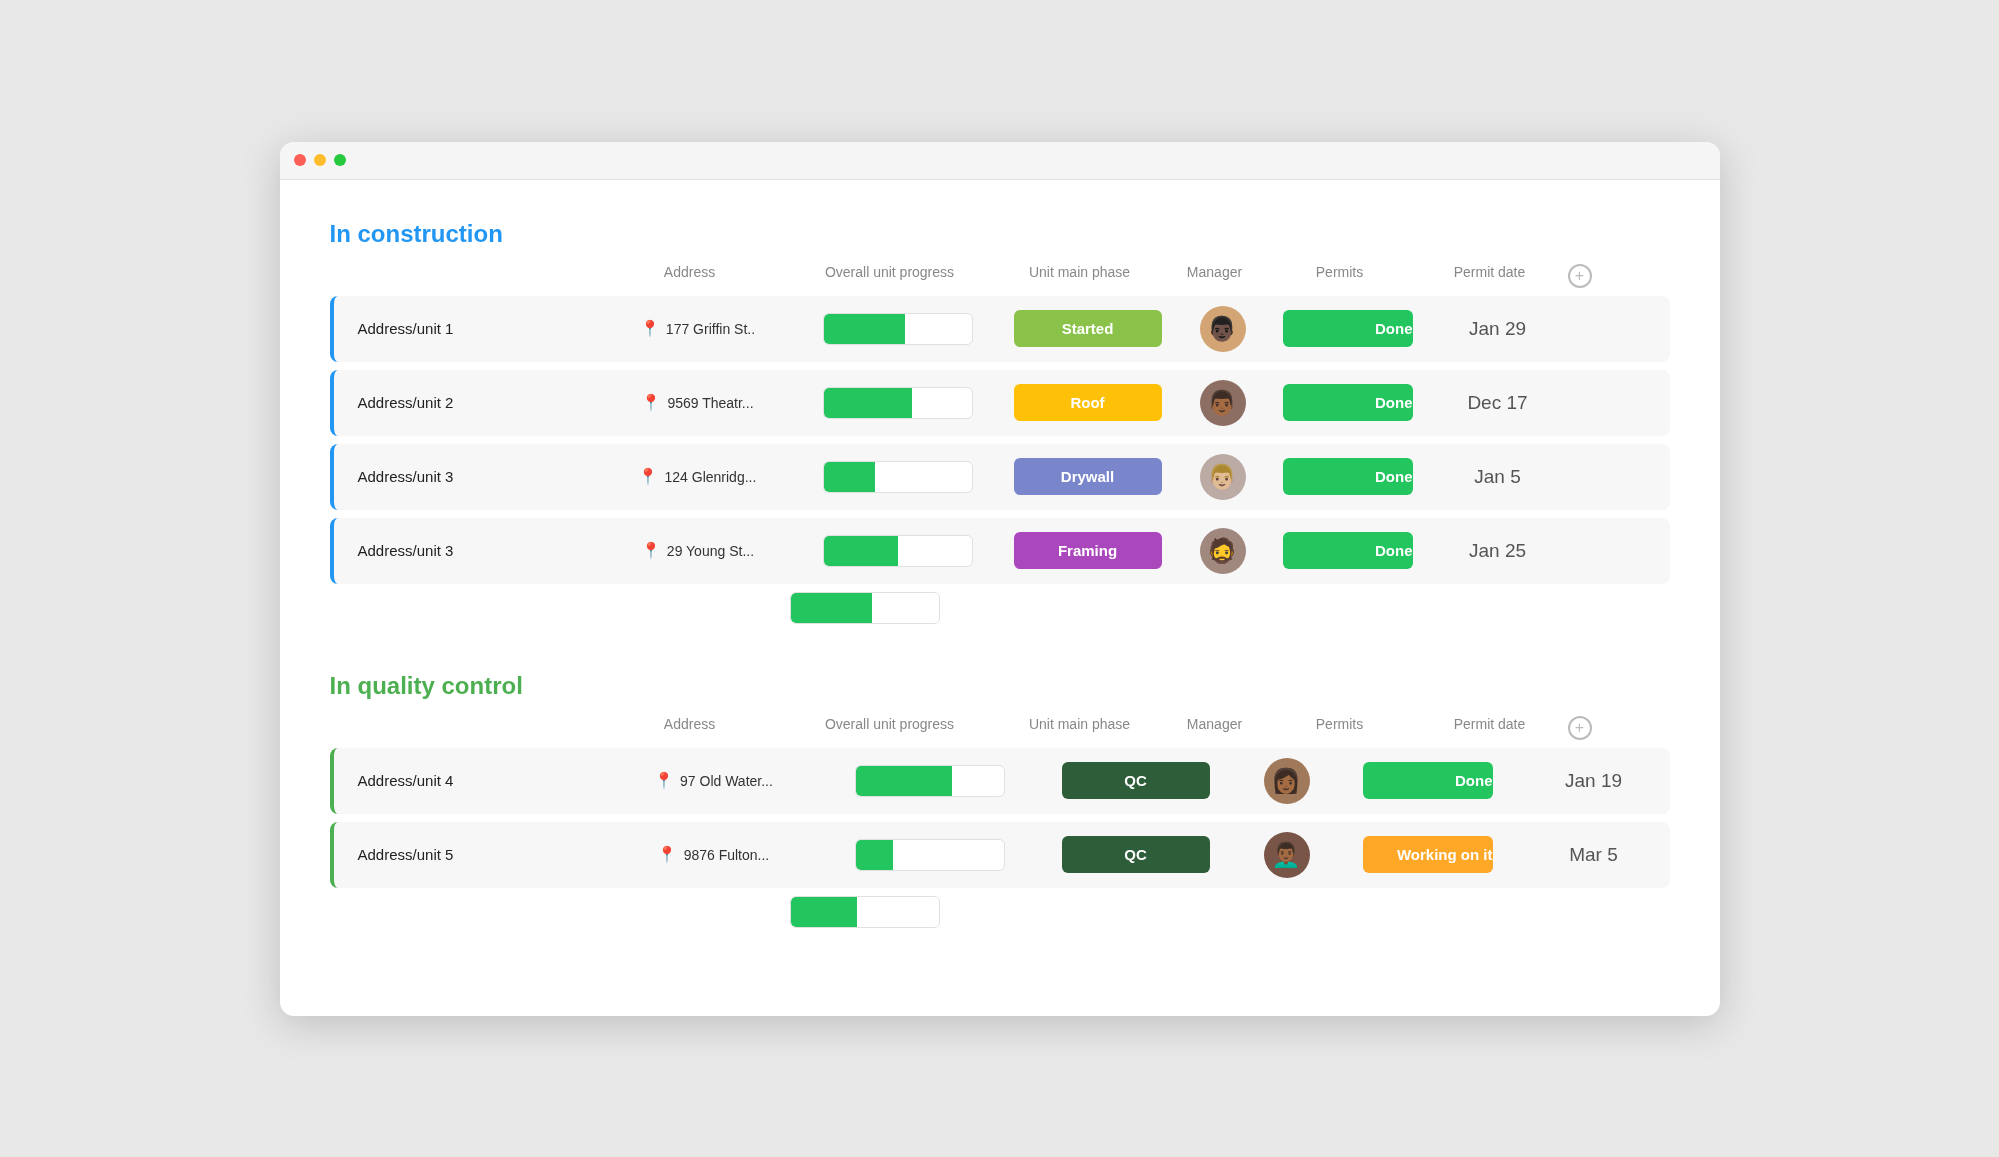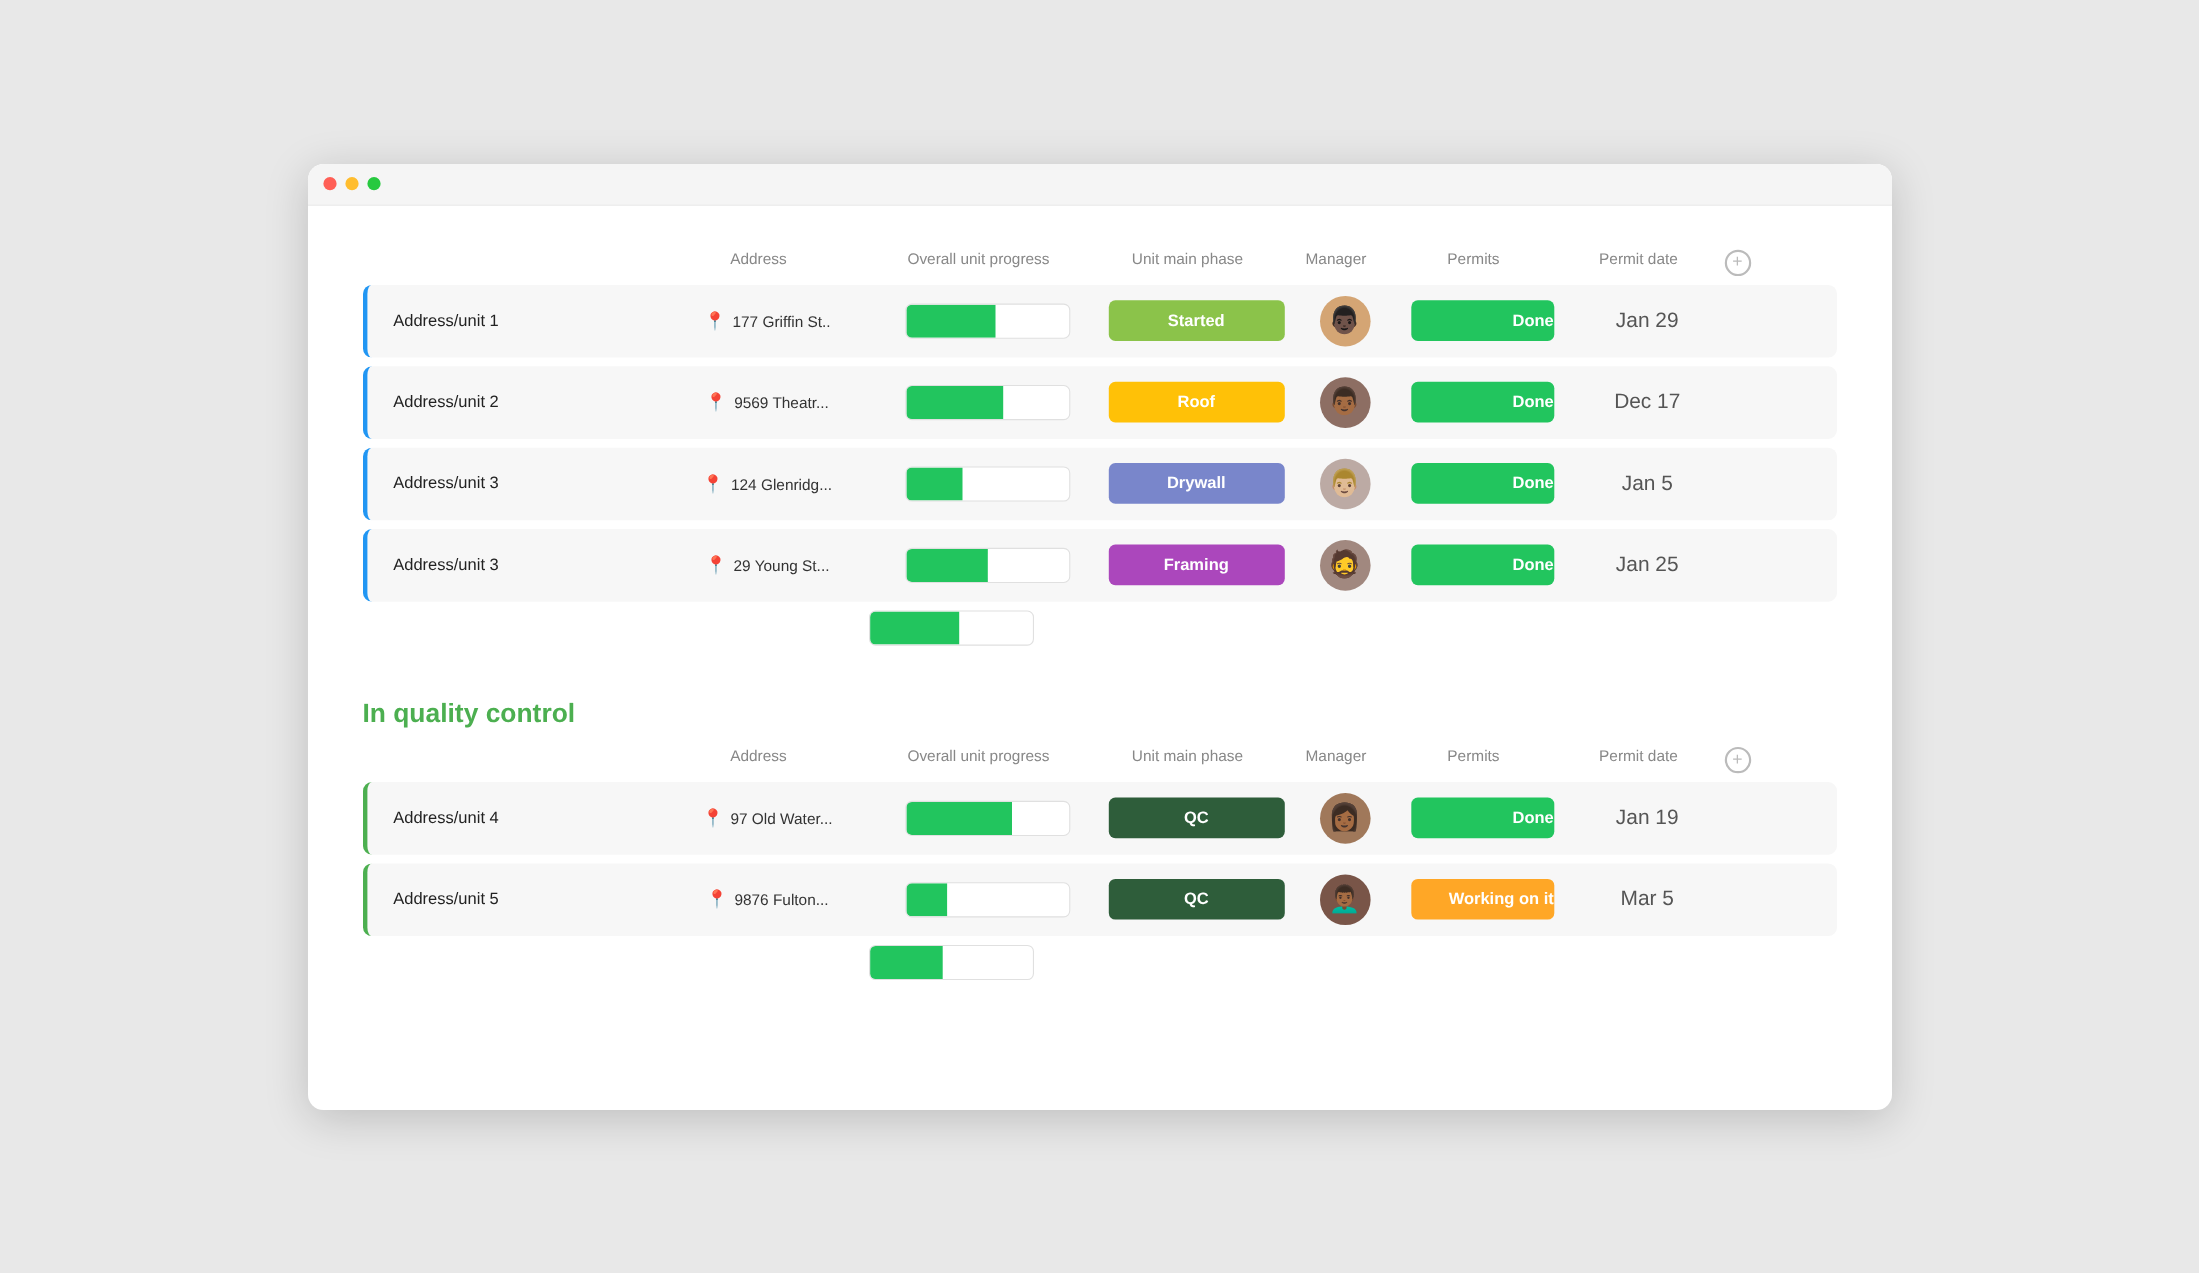--- a/index.html
+++ b/index.html
@@ -84,21 +84,21 @@
       display: grid;
       grid-template-columns: 260px 200px 200px 180px 90px 160px 140px 40px;
       align-items: center;
       background: #f7f7f7;
       border-radius: 8px;
       margin-bottom: 8px;
       min-height: 64px;
       border-left: 4px solid #2196F3;
       padding: 10px 4px;
     }
-    .table-row.green-border { border-left-color: #4CAF50; }
+    .table-row.green-border { border-left-color: #4CAF50; gap: 16px; }
     .cell {
       display: flex;
       align-items: center;
       justify-content: center;
       padding: 0 8px;
     }
     .cell.left {
       justify-content: flex-start;
       padding-left: 20px;
       font-size: 15px;
@@ -129,21 +129,21 @@
       background: #22c55e;
       border-radius: 4px 0 0 4px;
     }
     .phase-badge {
       padding: 10px 0;
       border-radius: 6px;
       font-size: 15px;
       font-weight: 600;
       color: #fff;
       text-align: center;
-      width: 160px;
+      width: 148px;
     }
     .phase-started { background: #8bc34a; }
     .phase-roof { background: #FFC107; }
     .phase-drywall { background: #7986CB; }
     .phase-framing { background: #ab47bc; }
     .phase-qc { background: #2e5d3a; }
     .avatar {
       width: 46px;
       height: 46px;
       border-radius: 50%;
@@ -176,20 +176,21 @@
 <div class="window">
   <div class="titlebar">
     <div class="dot red"></div>
     <div class="dot yellow"></div>
     <div class="dot green"></div>
   </div>
   <div class="content">
 
     <div id="sections-container">
         <div class="section">
+          <div class="section-title blue">In construction</div>
           <div class="table-header">
             <div class="table-header-cell left"></div>
             <div class="table-header-cell">Address</div>
             <div class="table-header-cell">Overall unit progress</div>
             <div class="table-header-cell">Unit main phase</div>
             <div class="table-header-cell">Manager</div>
             <div class="table-header-cell">Permits</div>
             <div class="table-header-cell">Permit date</div>
             <div class="table-header-cell"><span style="width:24px;height:24px;border-radius:50%;border:2px solid #bbb;display:inline-flex;align-items:center;justify-content:center;color:#bbb;font-size:16px;cursor:pointer;">+</span></div>
           </div>

